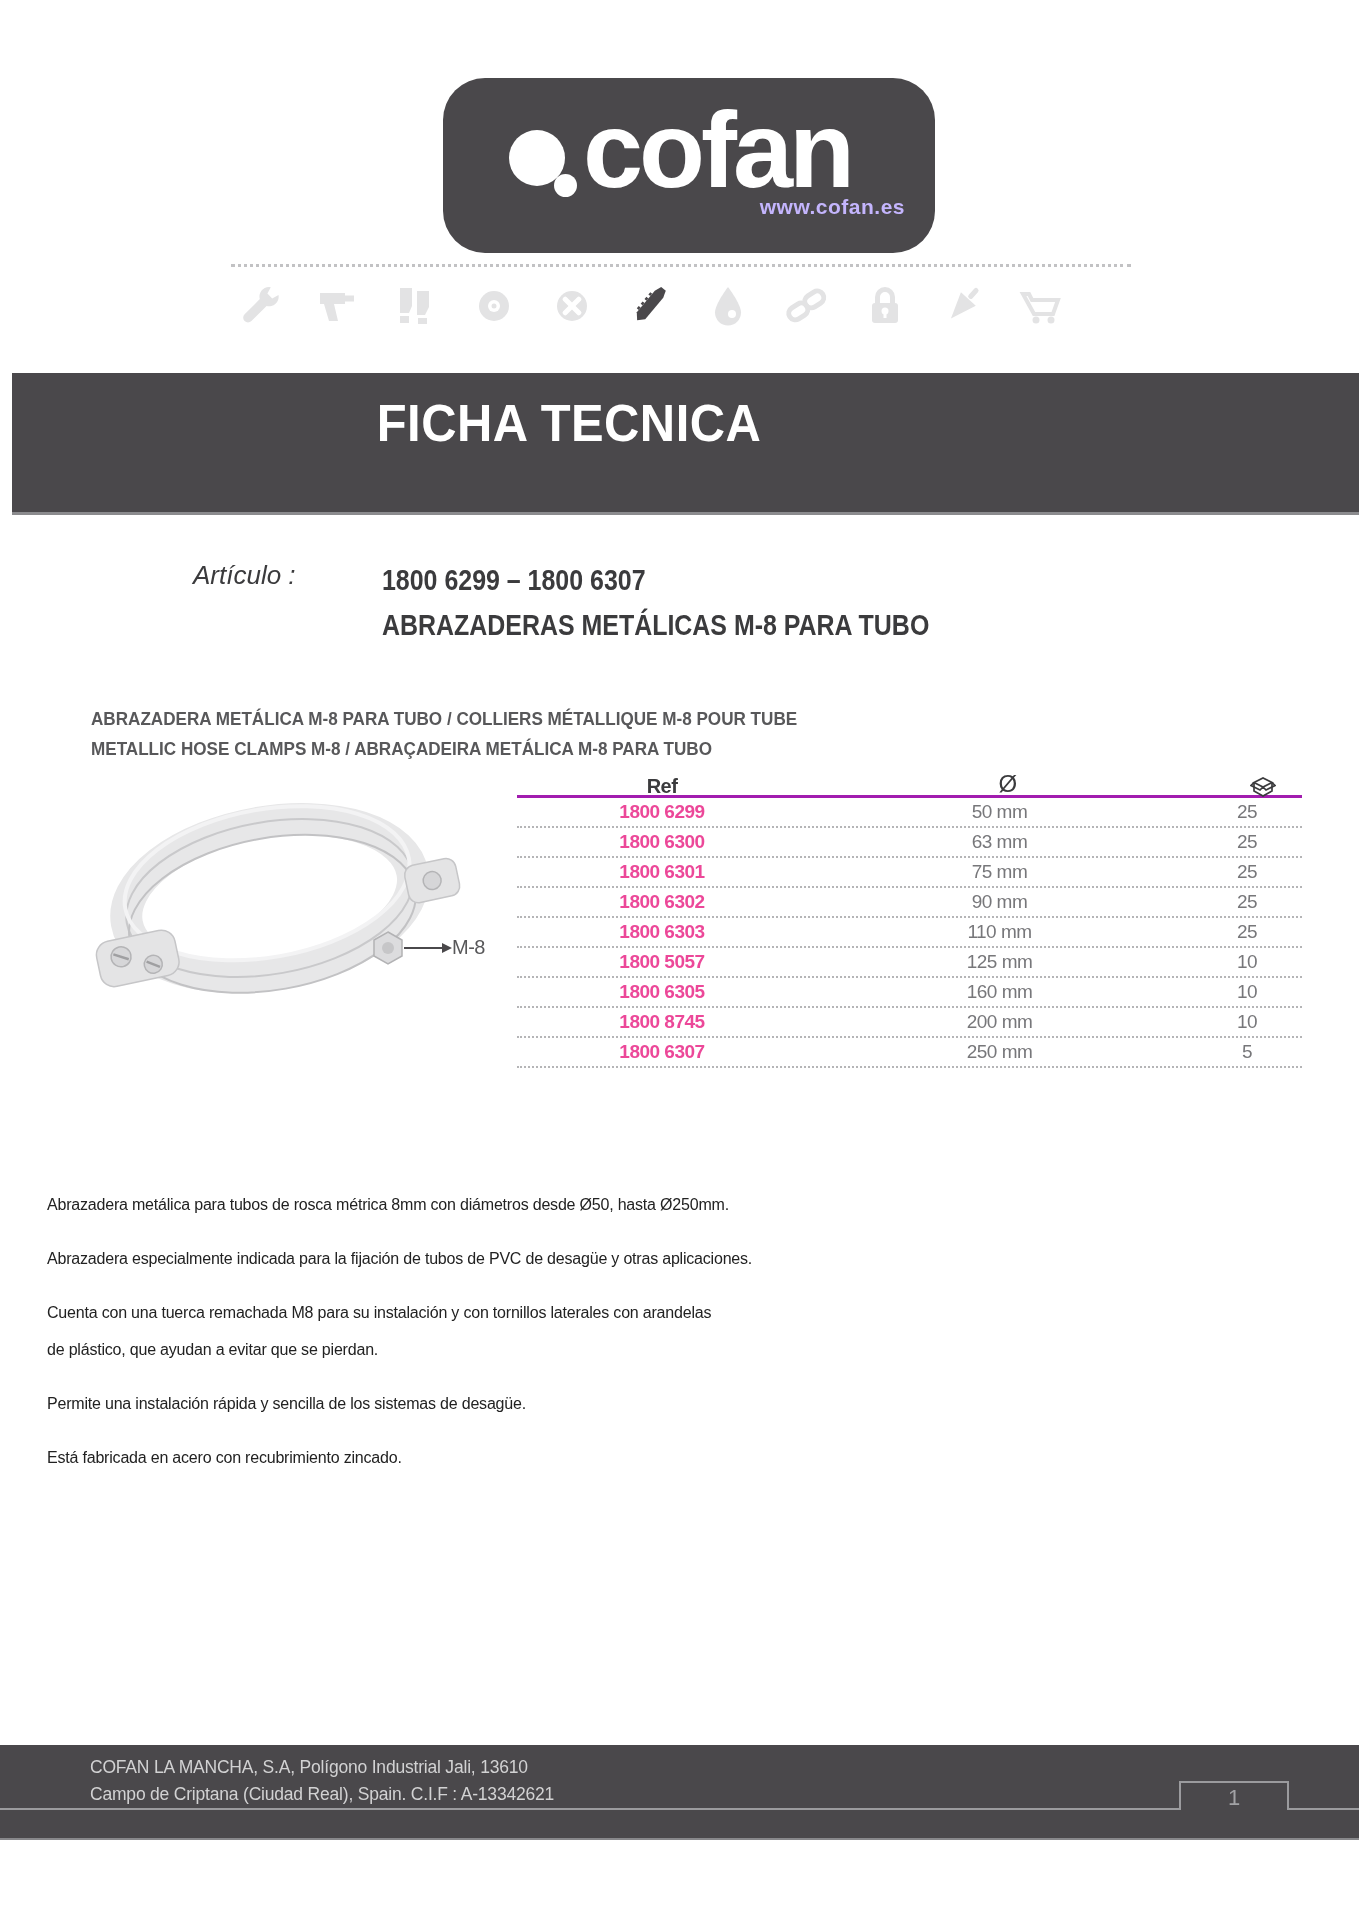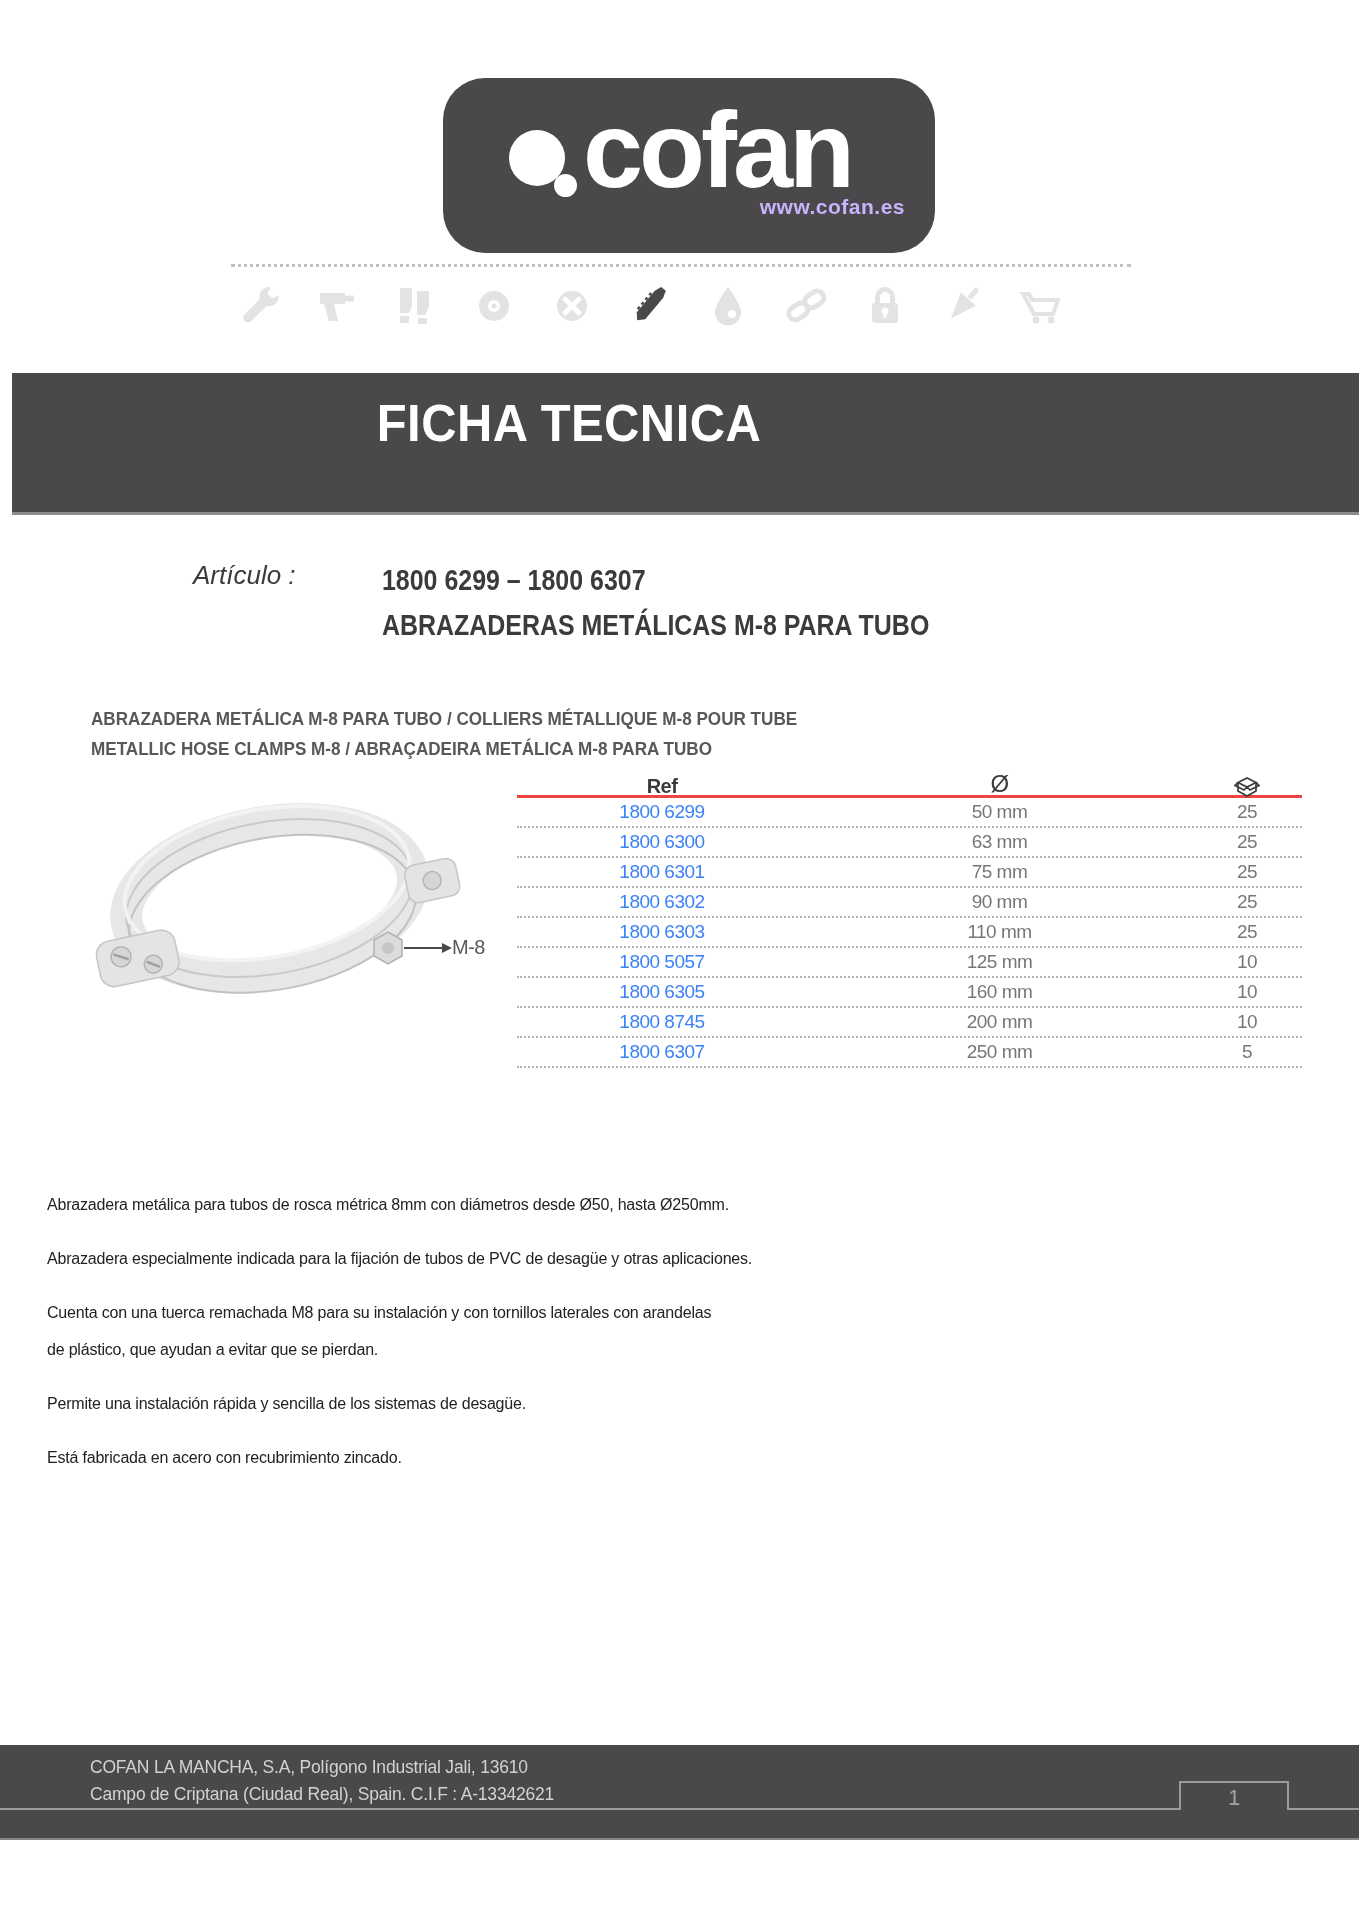--- a/index.html
+++ b/index.html
@@ -89,33 +89,34 @@
   .m8-label {
     position: absolute; left: 452px; top: 936px;
     font-size: 20px; color: #58585a; letter-spacing: -0.5px;
   }
 
   
   .ref-table { position: absolute; left: 517px; top: 770px; width: 785px; }
   .ref-table .thead {
     display: grid; grid-template-columns: 290px 385px 110px;
     align-items: end; height: 28px;
-    border-bottom: 3px solid #ef4444;
+    border-bottom: 3px solid #a21caf;
     padding-bottom: 20px;
+    gap: 8px;
   }
   .ref-table .th { text-align: center; font-weight: bold; font-size: 20px; color: #3b3b3d; letter-spacing: -0.5px; }
   .ref-table .th.dia { font-weight: normal; font-size: 24px; }
   .ref-table .th.box { line-height: 0; }
   .ref-table .tr {
     display: grid; grid-template-columns: 290px 385px 110px;
     align-items: center; height: 30px;
     border-bottom: 2px dotted #b5b5b7;
   }
   .ref-table .td { text-align: center; font-size: 19px; letter-spacing: -0.5px; }
-  .ref-table .td.ref { font-weight: normal; color: #3b82f6; }
+  .ref-table .td.ref { font-weight: bold; color: #ec4899; }
   .ref-table .td.dia, .ref-table .td.qty { color: #77777a; }
 
   
   .description {
     position: absolute; left: 47px; top: 1186px; width: 1300px;
   }
   .description p {
     margin: 0 0 17px 0;
     font-size: 16px; color: #222; line-height: 37px;
     white-space: pre-line; letter-spacing: -0.2px;

